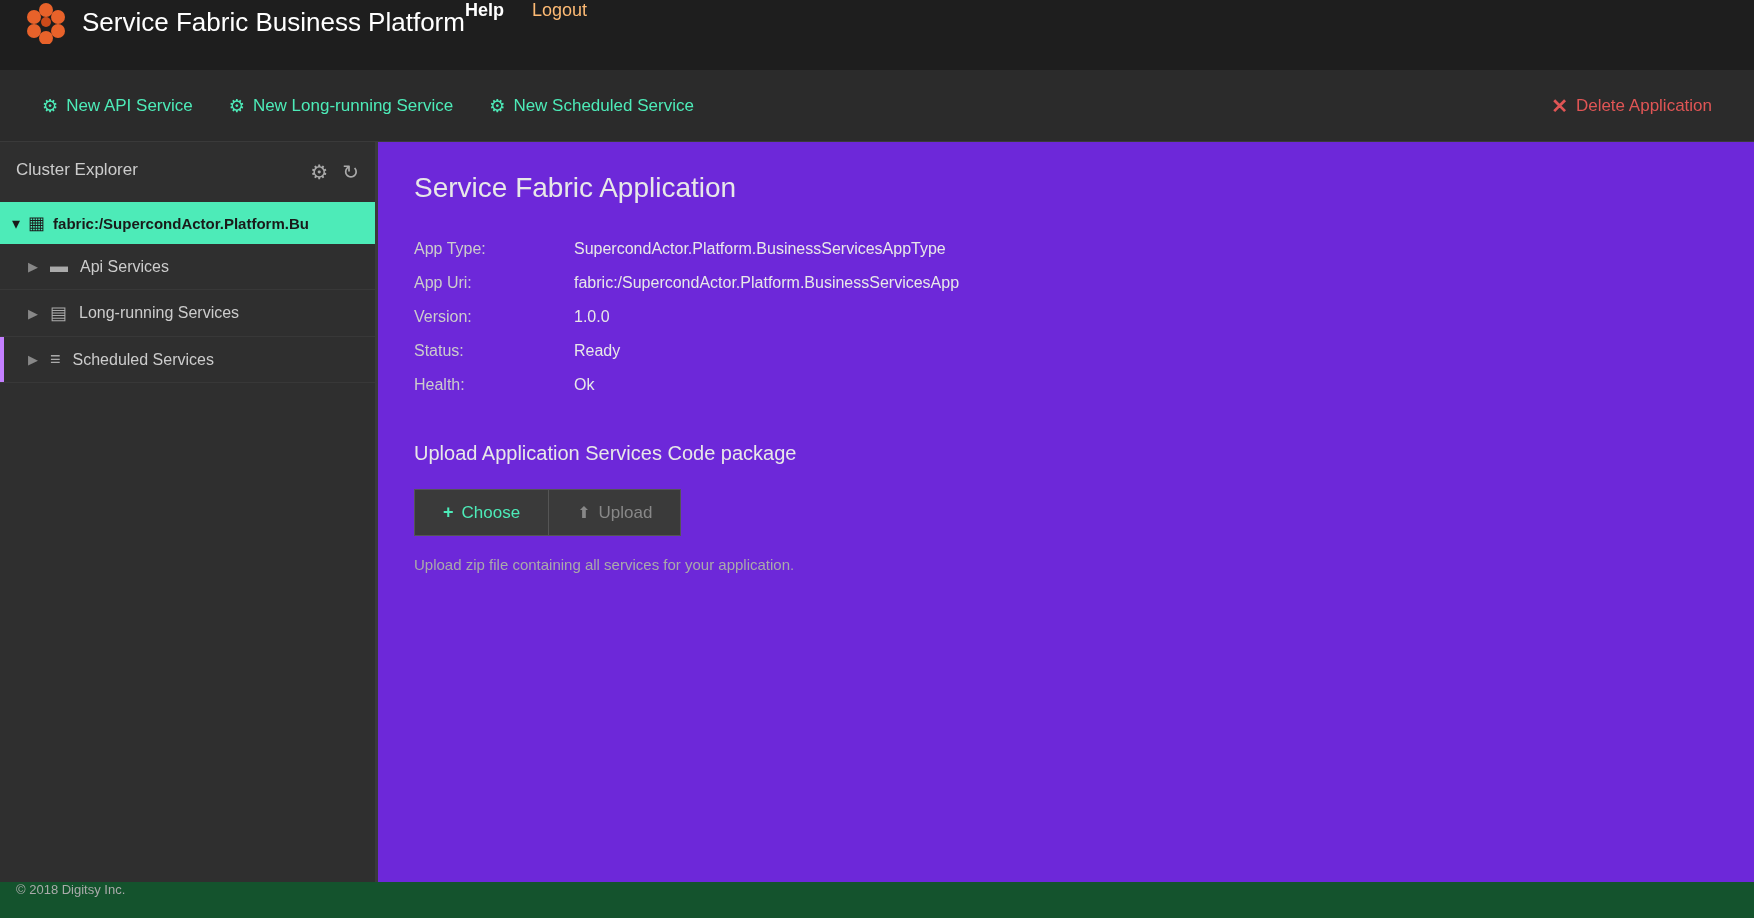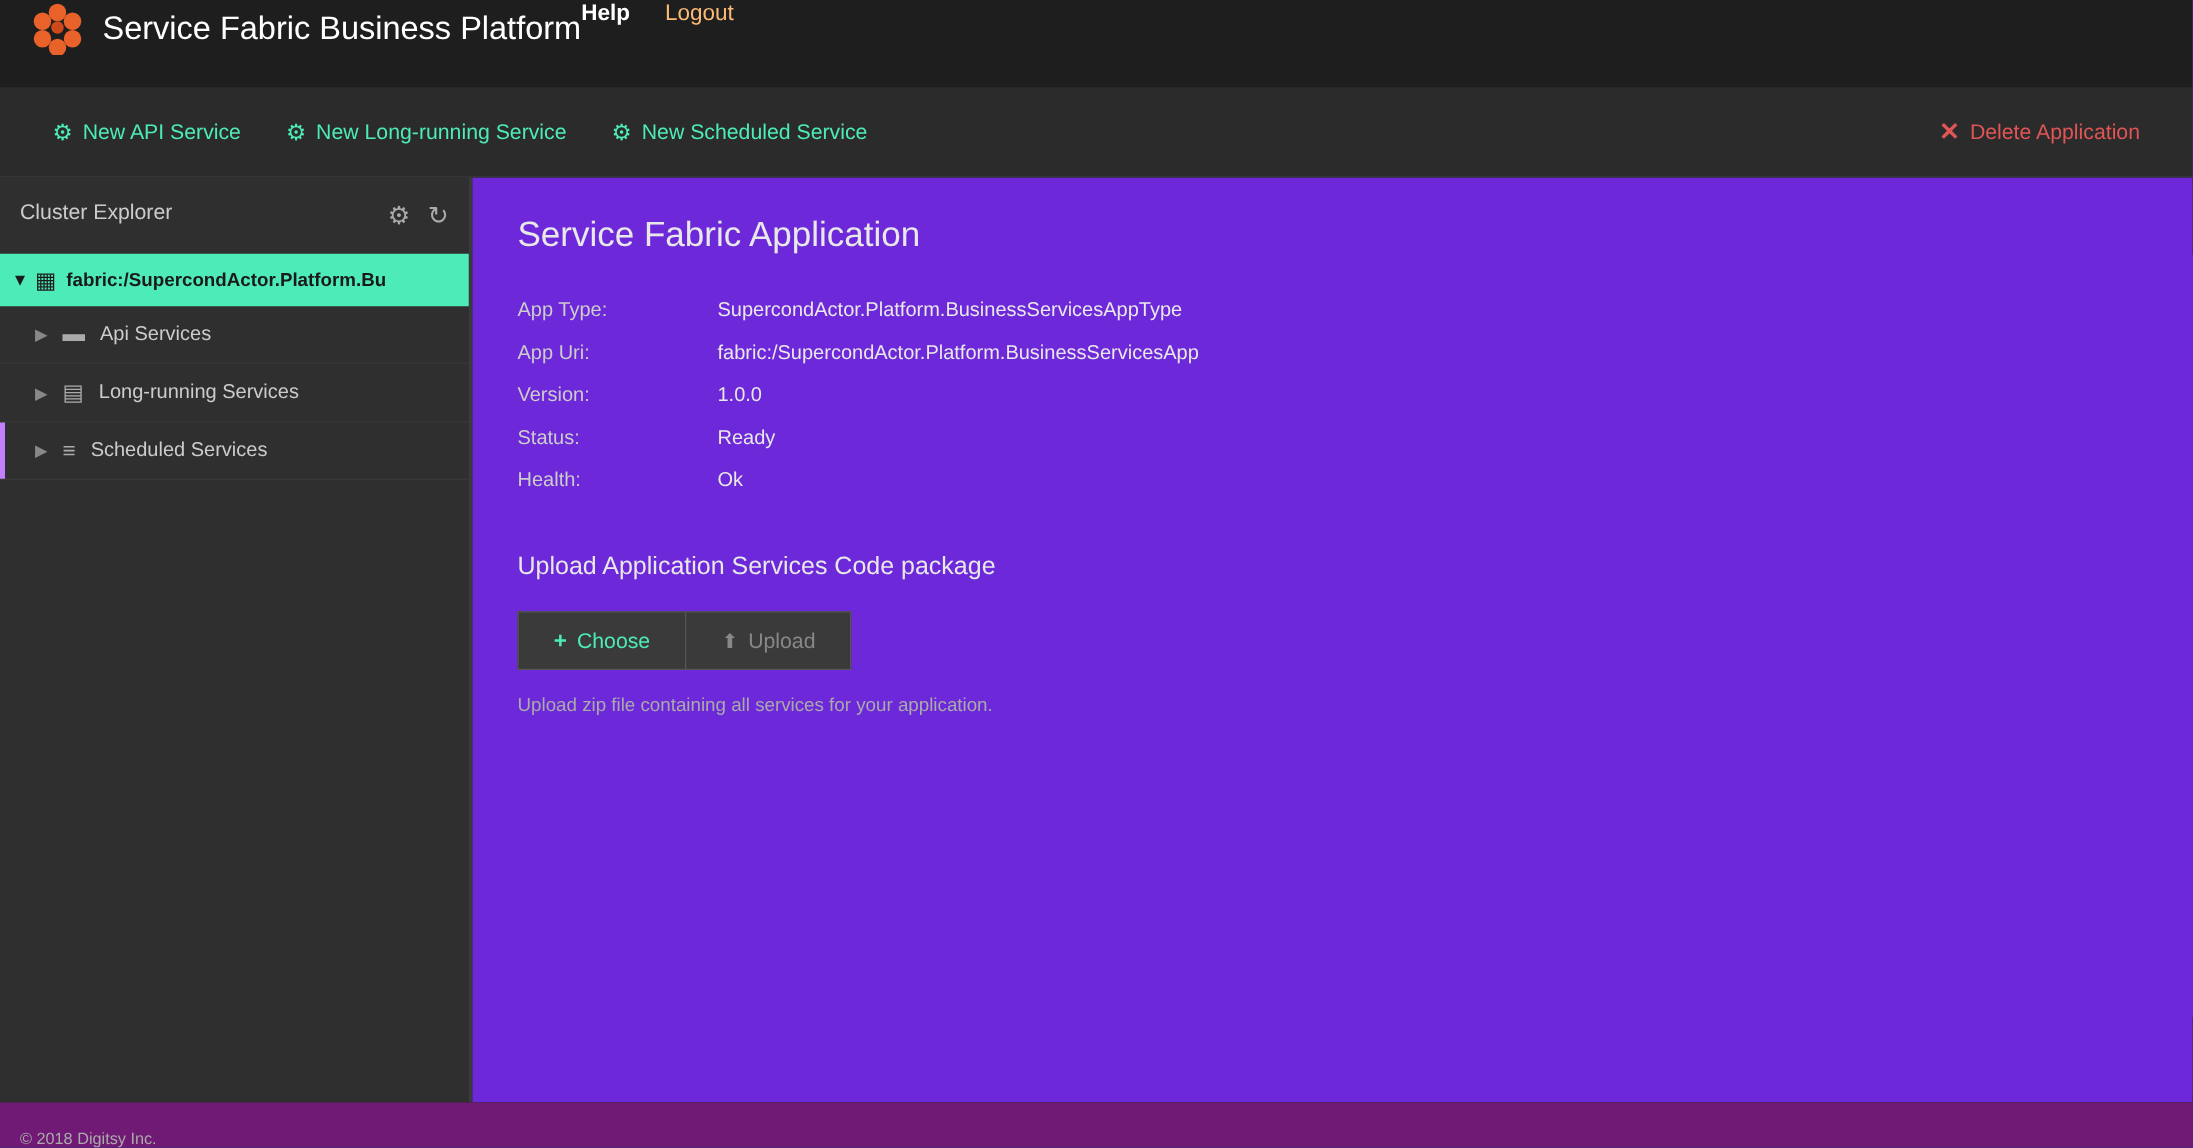--- a/index.html
+++ b/index.html
@@ -237,24 +237,24 @@
       cursor: not-allowed;
     }
     .upload-hint {
       font-size: 15px;
       color: #aaaaaa;
       margin-top: 6px;
     }
 
     
     .footer {
-      background: #701a75;
+      background: #14532d;
       height: 36px;
       display: flex;
-      align-items: flex-end;
+      align-items: flex-start;
       padding: 0 16px;
       flex-shrink: 0;
     }
     .footer-text {
       font-size: 13px;
       color: #aaaaaa;
     }
   </style>
 </head>
 <body>

